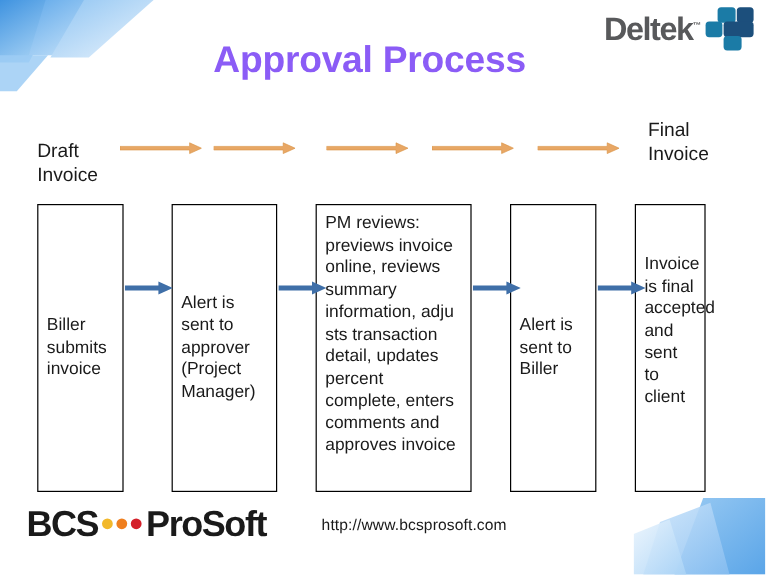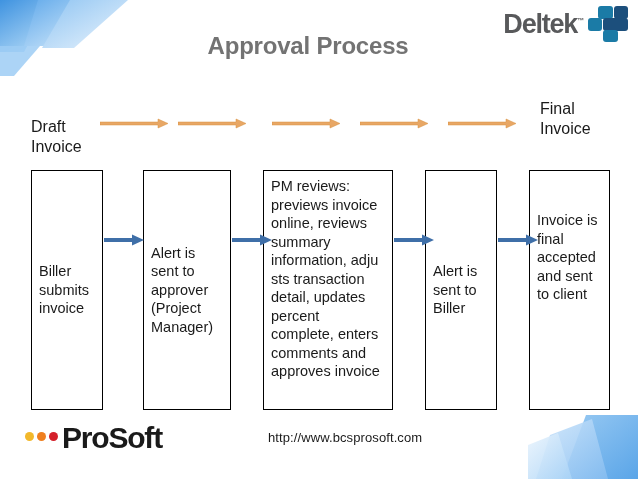--- a/index.html
+++ b/index.html
@@ -32,23 +32,23 @@
     pointer-events: none;
   }
 
   
   .slide-title {
     position: absolute;
     top: 32px;
     left: 0;
     width: 616px;
     text-align: center;
-    font-size: 24px;
+    font-size: 31px;
     font-weight: bold;
-    color: #737373;
+    color: #8b5cf6;
     letter-spacing: -0.2px;
   }
   .deltek-logo {
     position: absolute;
     top: 4px;
     right: 8px;
     display: flex;
     align-items: center;
     gap: 3px;
   }
@@ -103,21 +103,21 @@
     display: flex;
   }
   .box.center-v { align-items: center; }
   .box.top-v    { align-items: flex-start; }
   .box .box-text { width: 100%; white-space: pre-line; }
 
   #box-1 { left: 31px;  width: 72px;  }
   #box-2 { left: 143px; width: 88px;  }
   #box-3 { left: 263px; width: 130px; }
   #box-4 { left: 425px; width: 72px;  }
-  #box-5 { left: 529px; width: 81px;  }
+  #box-5 { left: 529px; width: 59px;  }
 
   
   .connector {
     position: absolute;
     top: 232px;
     width: 40px;
     height: 16px;
   }
   #conn-1 { left: 104px; }
   #conn-2 { left: 232px; }
@@ -258,20 +258,21 @@
     <path d="M0,6 L28,6 L28,2.5 L40,8 L28,13.5 L28,10 L0,10 Z" fill="#3f6fa8"></path>
   </svg>
   <svg class="connector" id="conn-3" viewBox="0 0 40 16">
     <path d="M0,6 L28,6 L28,2.5 L40,8 L28,13.5 L28,10 L0,10 Z" fill="#3f6fa8"></path>
   </svg>
   <svg class="connector" id="conn-4" viewBox="0 0 40 16">
     <path d="M0,6 L28,6 L28,2.5 L40,8 L28,13.5 L28,10 L0,10 Z" fill="#3f6fa8"></path>
   </svg>
 
   <div class="bcs-logo">
+    <span>BCS</span>
     <span class="dot-group">
       <span class="dot" style="background:#f2b82b;"></span>
       <span class="dot" style="background:#ef7f1f;"></span>
       <span class="dot" style="background:#d4202a;"></span>
     </span>
     <span>ProSoft</span>
   </div>
 
   <div class="footer-url">http://www.bcsprosoft.com</div>
 

